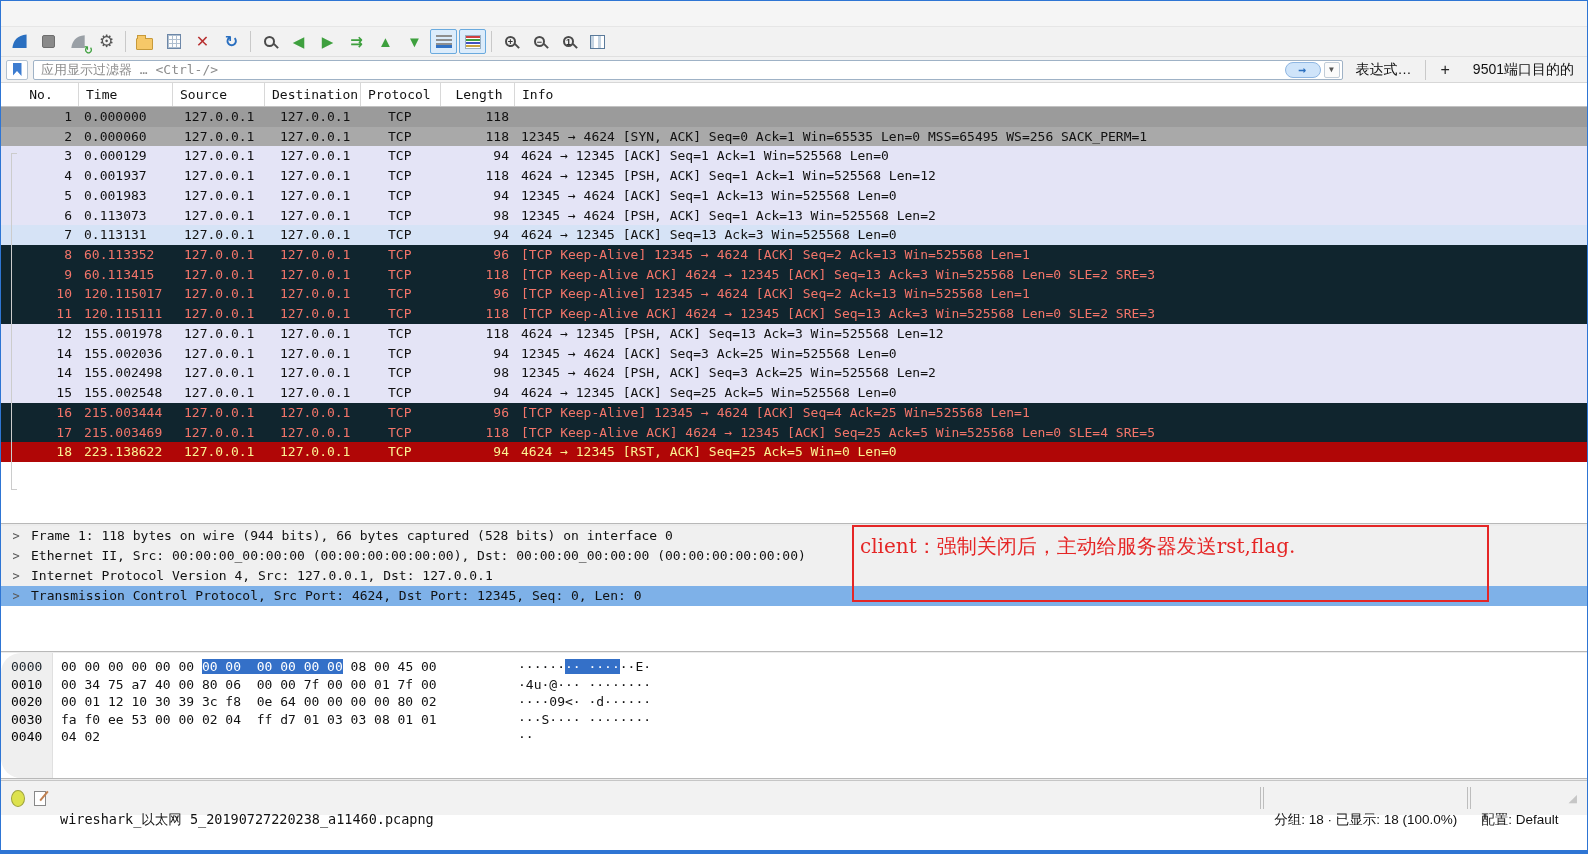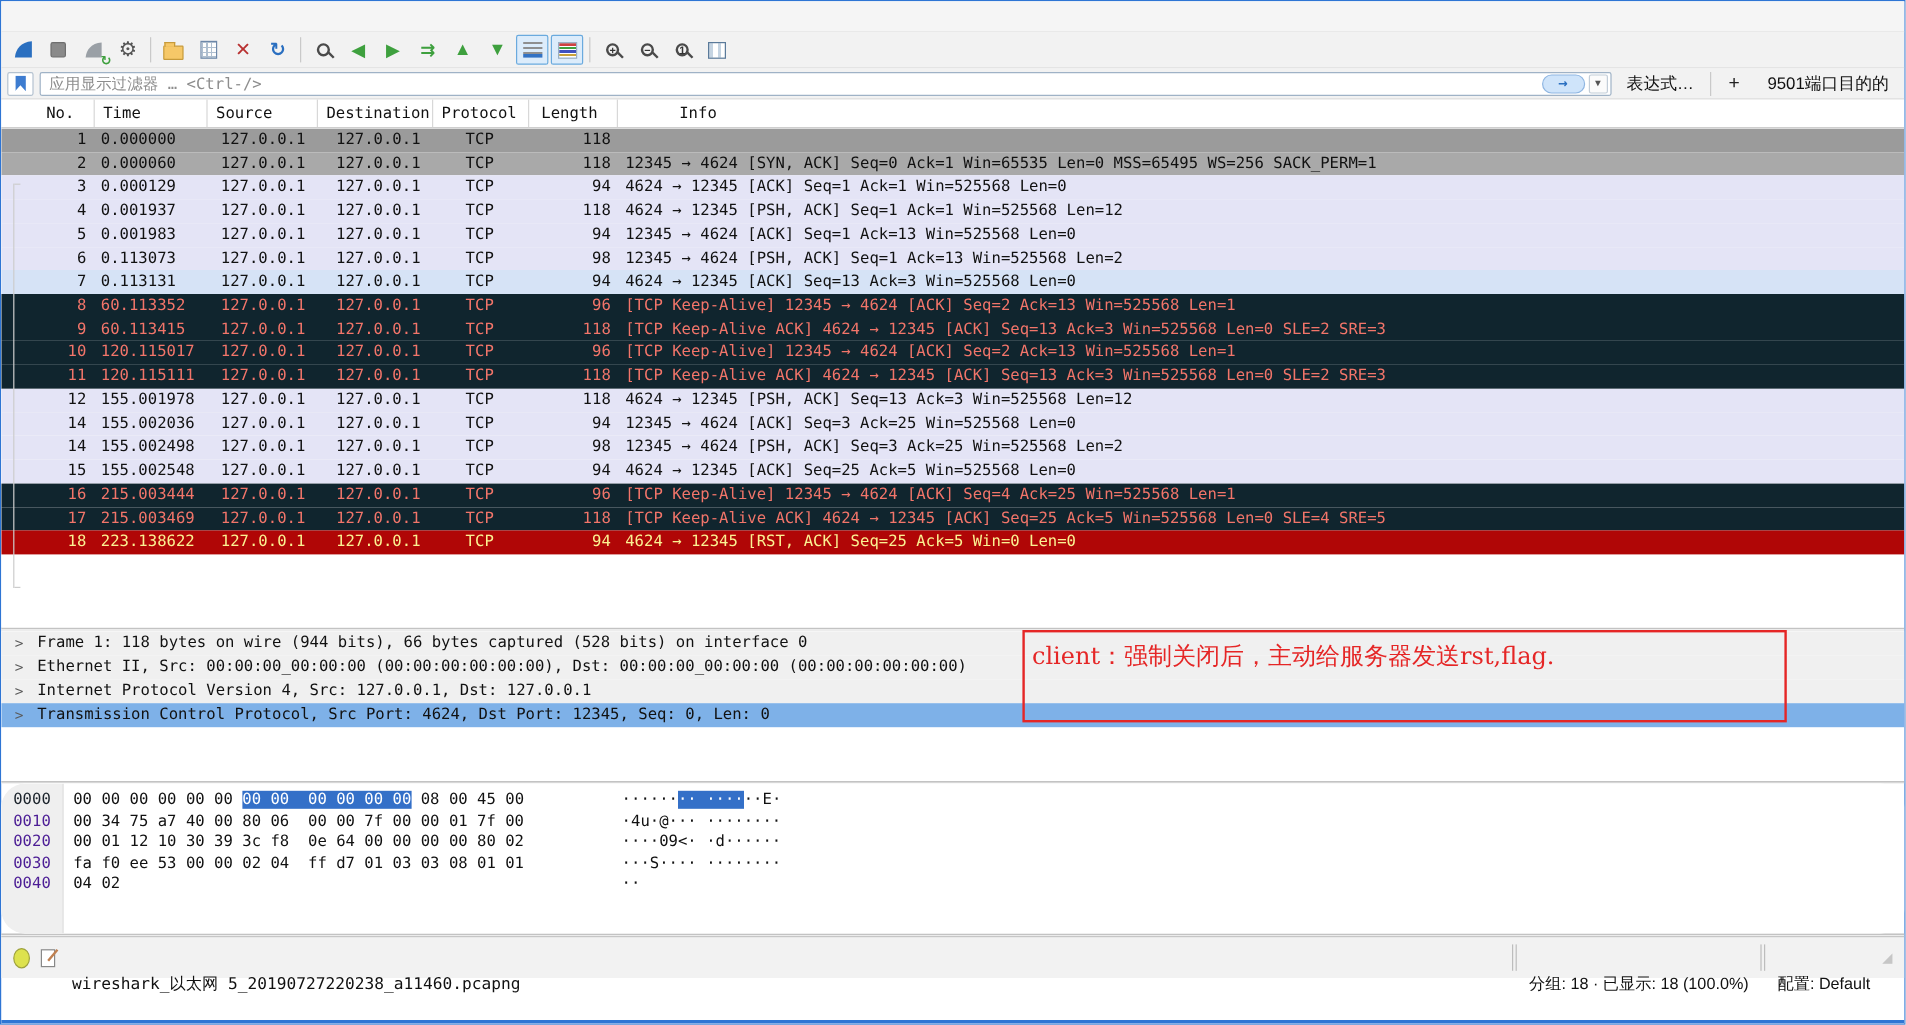--- a/index.html
+++ b/index.html
@@ -52,32 +52,32 @@
   .fb-input{flex:1;height:20px;background:#fff;border:1px solid #9fb2c6;border-radius:2px;display:flex;align-items:center;padding:0 2px 0 7px;font-size:13px;color:#8d8d8d;}
   .fb-apply{margin-left:auto;width:36px;height:16px;background:#cfe4fa;border:1px solid #8fb6e2;border-radius:8px;display:flex;align-items:center;justify-content:center;color:#2a6fc0;font-weight:bold;font-size:13px;line-height:1;}
   .fb-caret{width:16px;height:16px;display:flex;align-items:center;justify-content:center;font-size:8px;color:#555;border:1px solid #c2cdd8;border-radius:2px;margin-left:3px;background:#fbfbfb;}
   .fb-label{font-size:14px;padding:0 8px;white-space:nowrap;}
   .fb-plus{font-size:16px;padding:0 10px;color:#222;}
   .fb-saved{font-size:14px;padding:0 8px;white-space:nowrap;}
   .fb-sep{width:1px;height:20px;background:#c9c9c9;}
   
   .phead{height:24px;display:flex;background:#fff;border-bottom:1px solid #c2c2c2;font-size:13px;flex:0 0 auto;}
   .phead .pcell{line-height:23px;padding-left:7px;border-right:1px solid #d8d8d8;overflow:hidden;white-space:pre;}
-  .phead .pcell:last-child{border-right:none;margin-left:44px;}
+  .phead .pcell:last-child{border-right:none;}
   .plist{height:416px;background:#fff;overflow:hidden;flex:0 0 auto;position:relative;}
   .prow{height:19.72px;line-height:19.7px;display:flex;font-size:13px;white-space:pre;}
   .pcell{overflow:hidden;}
   .c-no{width:78px;text-align:right;padding-right:7px;}
   .c-time{width:94px;padding-left:5px;}
   .c-src{width:92px;padding-left:11px;}
   .c-dst{width:96px;padding-left:15px;}
   .c-proto{width:80px;padding-left:27px;}
   .c-len{width:74px;text-align:right;padding-right:6px;}
   .c-info{flex:1;padding-left:6px;}
-  .phead .c-no,.phead .c-len{text-align:right;padding-right:16px;}
+  .phead .c-no,.phead .c-len{text-align:center;padding-right:4px;}
   .phead .c-src,.phead .c-dst,.phead .c-proto{padding-left:7px;}
   .st-synsel{background:#9b9b9b;}
   .st-syn{background:#a9a9a9;}
   .st-lav{background:#e4e4f6;}
   .st-blue{background:#d6e3f6;}
   .st-bad{background:#10252e;color:#f2756a;}
   .st-rst{background:#b00606;color:#fbf292;}
   .bracket{position:absolute;left:10px;top:152px;width:6px;height:337px;border-left:1px solid #cccccc;z-index:3;pointer-events:none;}
   .bracket::before{content:"";position:absolute;left:0;top:0;width:5px;height:1px;background:#cccccc;}
   .bracket::after{content:"";position:absolute;left:0;bottom:0;width:5px;height:1px;background:#cccccc;}
@@ -86,21 +86,21 @@
   .splitter2{height:2px;background:#ececec;border-top:1px solid #b8b8b8;flex:0 0 auto;}
   
   .details{height:125px;background:#fff;flex:0 0 auto;overflow:hidden;font-size:13px;}
   .drow{height:20px;line-height:20px;background:#f0f0f0;white-space:pre;display:flex;}
   .drow.sel{background:#7eb1e8;}
   .chev{width:30px;text-align:center;color:#5a5a5a;font-size:12px;}
   
   .hexpane{height:125px;background:#fff;flex:0 0 auto;position:relative;overflow:hidden;padding-top:5px;border-radius:20px;}
   .hex-gutter{position:absolute;left:0;top:0;width:52px;height:100%;background:#efefef;border-right:1px solid #e0e0e0;}
   .hxrow{height:17.5px;line-height:17.5px;font-size:13px;white-space:pre;position:relative;display:flex;}
-  .hx-off{width:42px;margin-left:10px;color:#4c1d95;position:relative;z-index:1;}
+  .hx-off{width:42px;margin-left:10px;color:#000000;position:relative;z-index:1;}
   .hxrow.first .hx-off{color:#1c242c;}
   .hx-hex{margin-left:8px;}
   .hx-ascii{position:absolute;left:517px;top:0;}
   .hsel{background:#3470c8;color:#fff;}
   
   .statusbar{height:35px;background:#f2f2f2;border-top:1px solid #c6c6c6;display:flex;align-items:center;padding:0 10px;flex:0 0 auto;font-size:13.5px;}
   .expert-dot{width:14px;height:17px;border-radius:50%;background:#dde24e;border:1px solid #9ea23e;margin-right:9px;}
   .icon-note{width:12px;height:15px;border:1px solid #888;background:#fff;position:relative;margin-right:14px;}
   .icon-note::after{content:"";position:absolute;width:2px;height:12px;background:#c08050;transform:rotate(40deg);left:8px;top:-2px;}
   .sb-sep{width:4px;height:22px;border-left:1px solid #bdbdbd;border-right:1px solid #bdbdbd;margin:0 10px;}

